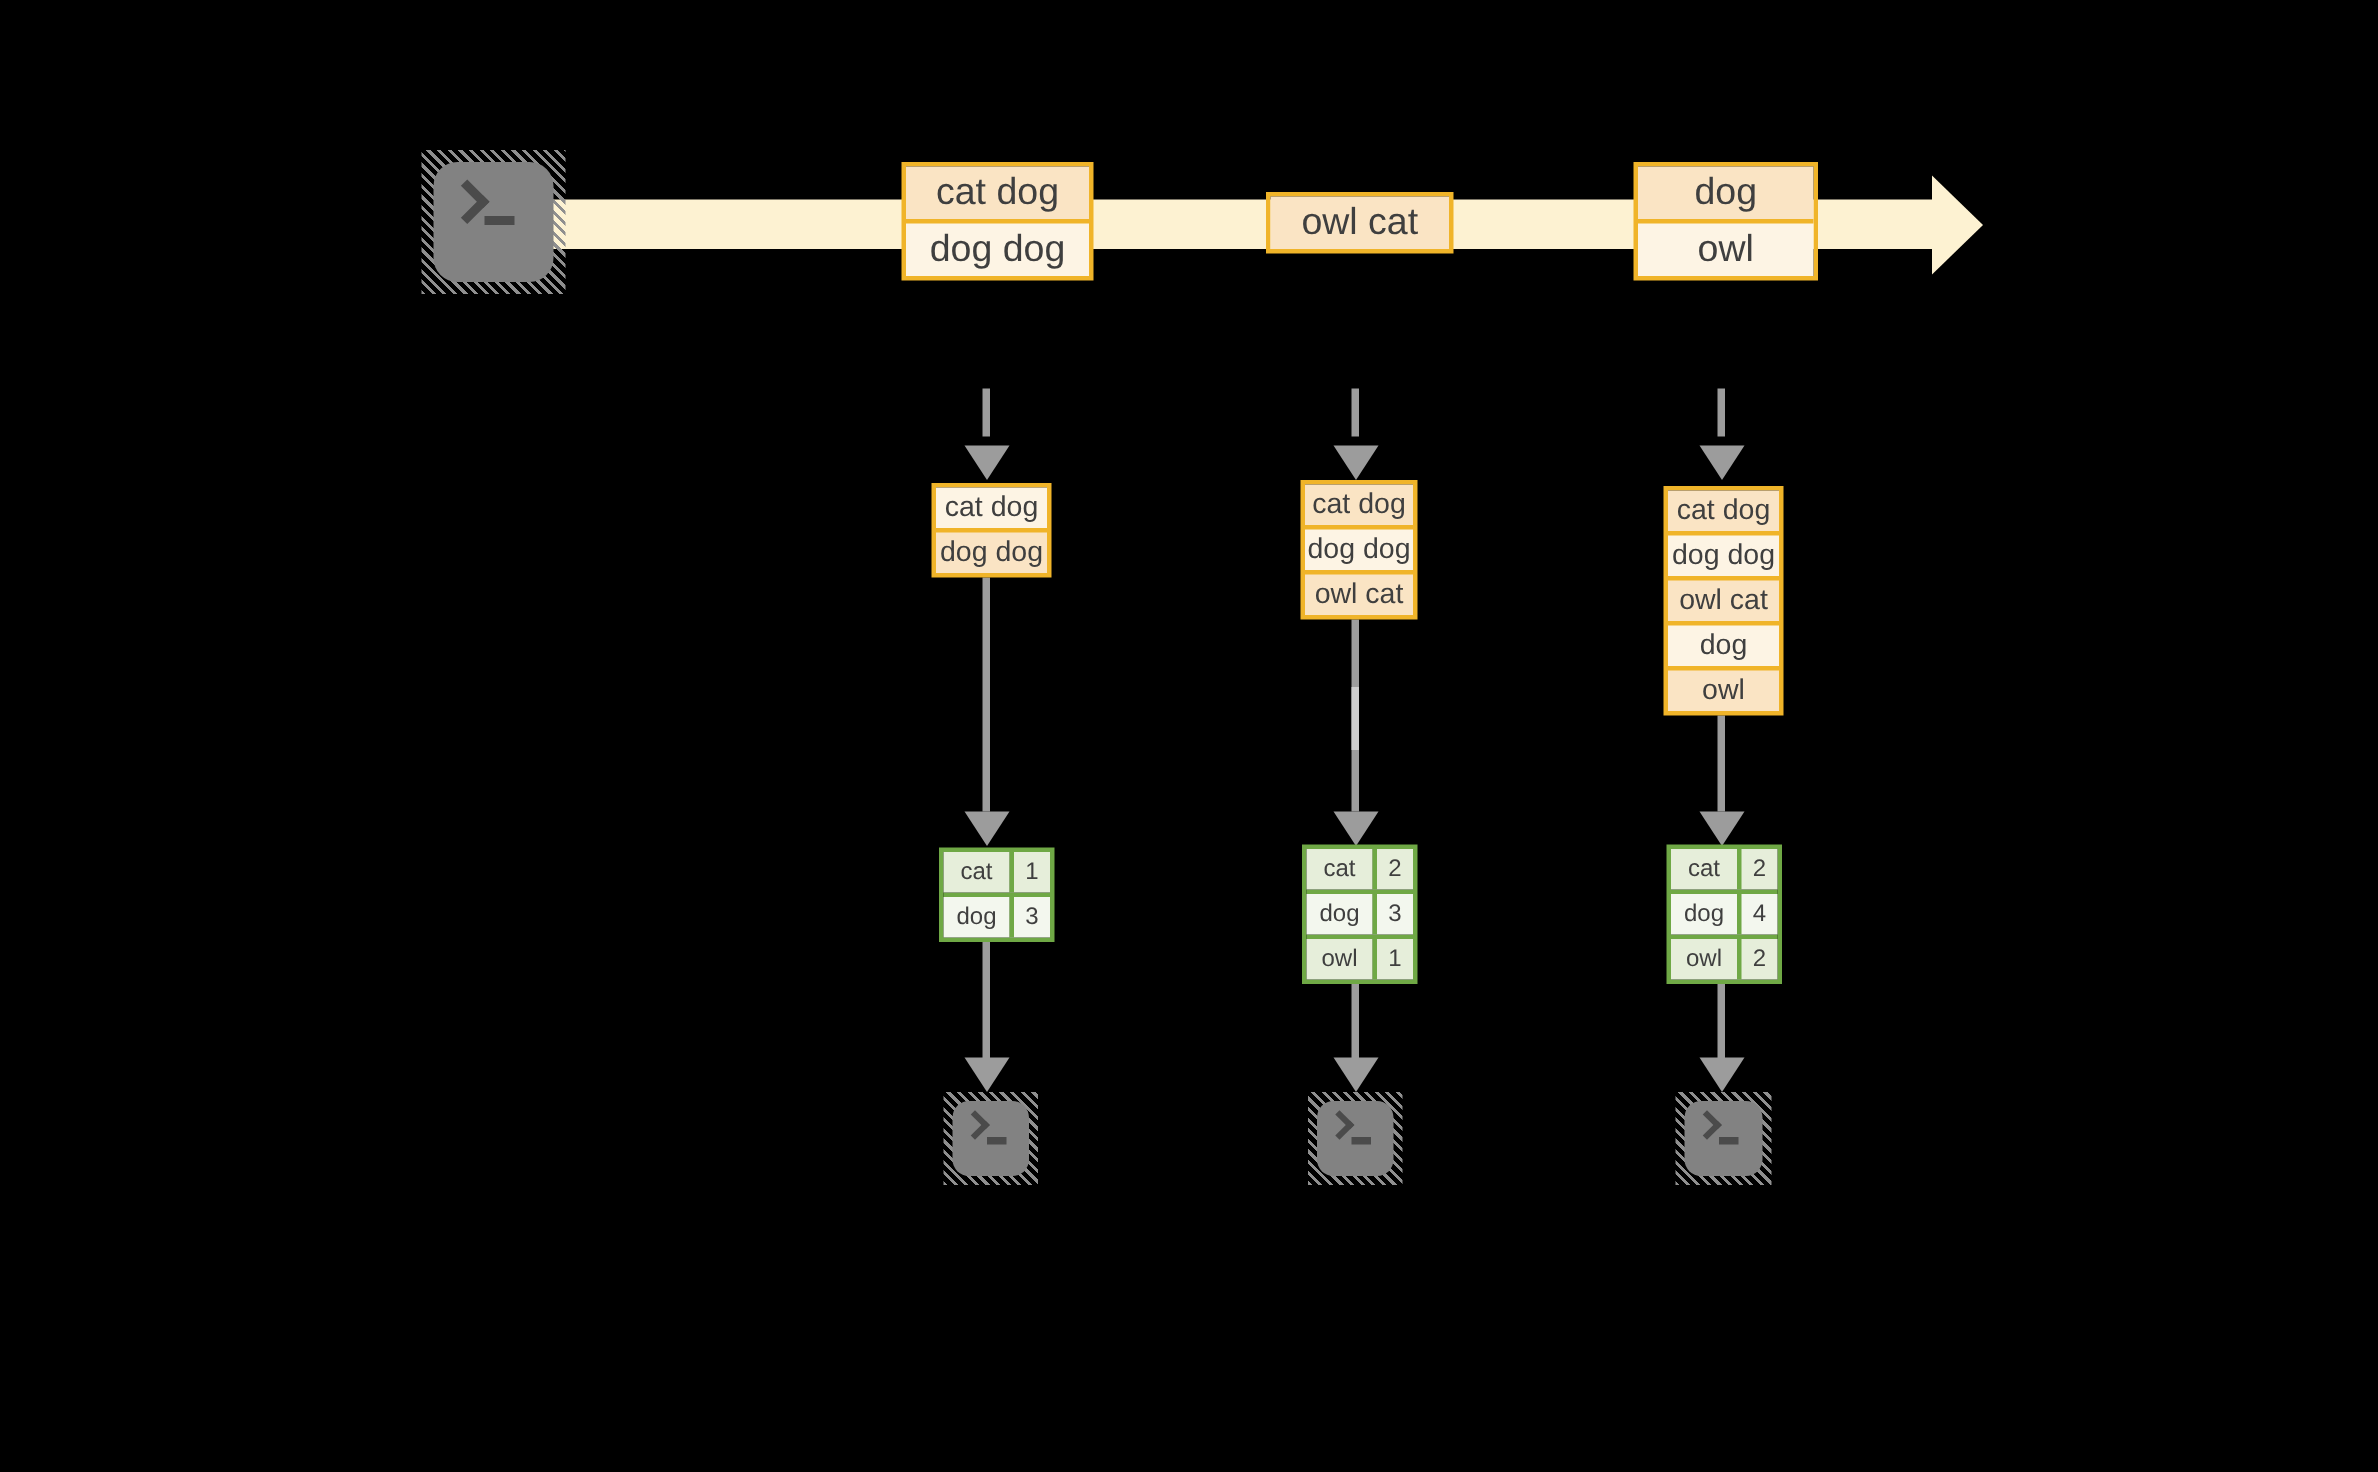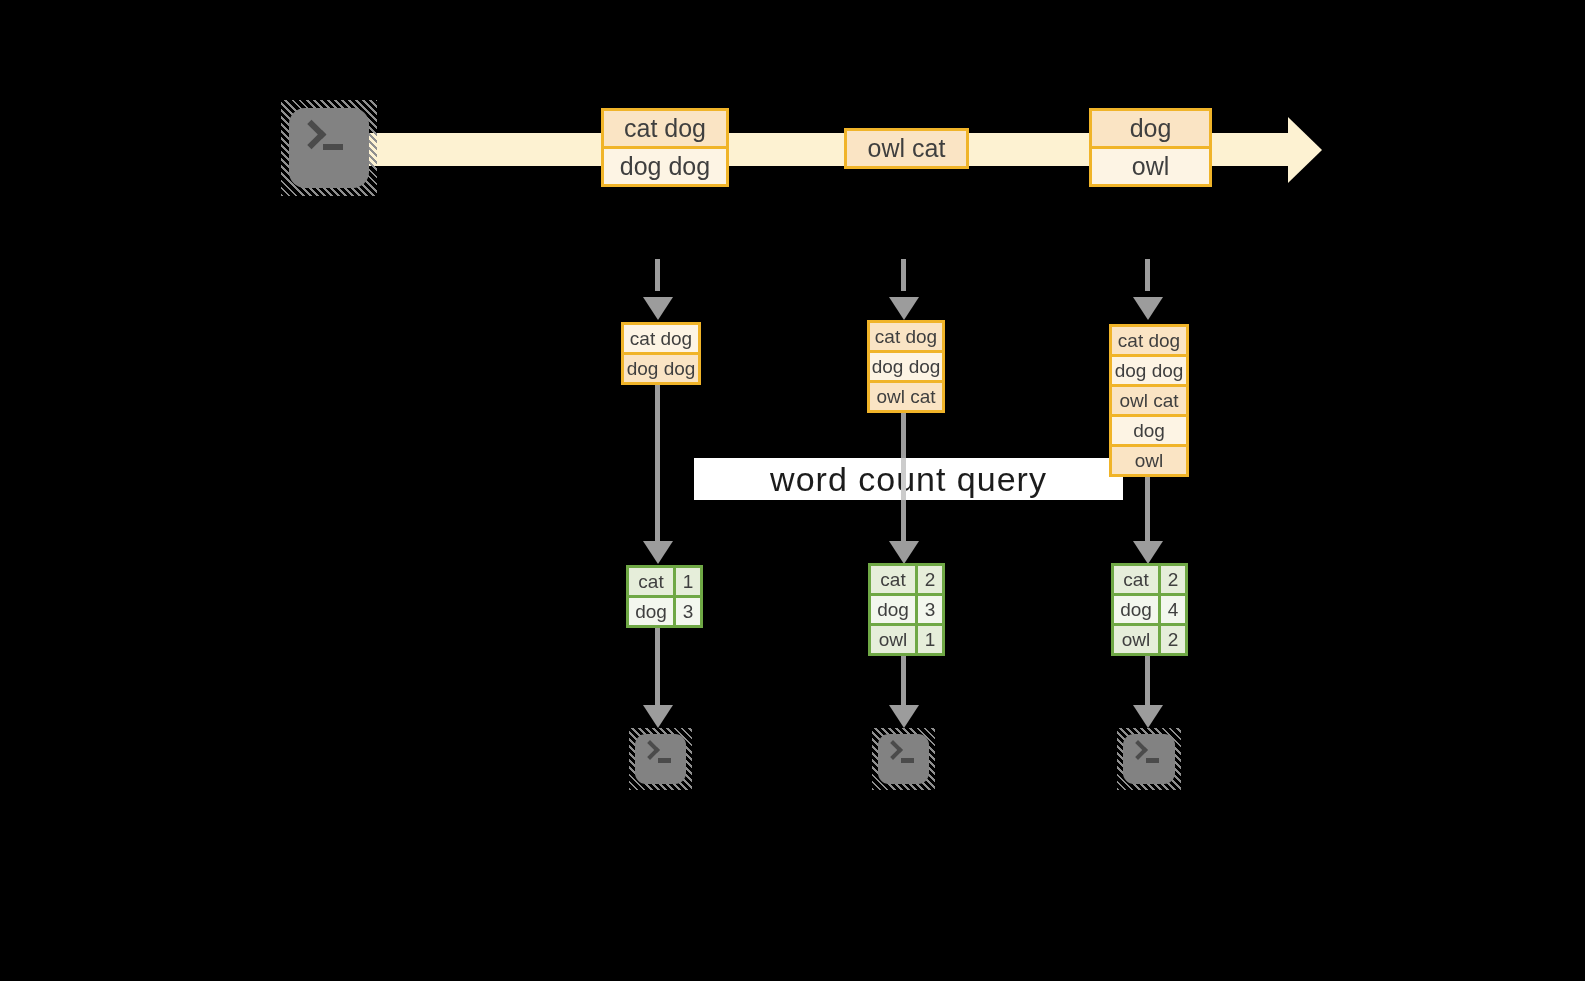--- a/index.html
+++ b/index.html
@@ -50,21 +50,21 @@
   .banner{left:694px;top:458px;width:429px;height:42px;background:var(--banner-bg,#fff);
     z-index:2;display:flex;align-items:center;justify-content:center;}
   .banner span{font-size:34px;color:var(--banner-text,#1c1c1c);letter-spacing:1px;}
   .banner-line{left:901px;top:458px;width:5px;height:42px;background:var(--arrow-gray-faded,#ccc);z-index:3;}
 
   
   .gtable{border:3px solid var(--table-border,#6fa845);z-index:4;}
   .grow{display:flex;}
   .grow+.grow{border-top:3px solid var(--table-border,#6fa845);}
   .gword,.gnum{height:27px;display:flex;align-items:center;justify-content:center;
-    font-size:19px;color:var(--label-text,#3f3f3f);}
+    font-size:16px;color:var(--label-text,#3f3f3f);}
   .gword{width:44px;}
   .gnum{width:24px;border-left:3px solid var(--table-border,#6fa845);}
   .tone-gdark .gword,.tone-gdark .gnum{background:var(--cell-fill-dark,#e6eeda);}
   .tone-glight .gword,.tone-glight .gnum{background:var(--cell-fill-light,#f3f7ee);}
 </style>
 </head>
 <body>
 
 <div class="stage">
 
@@ -114,23 +114,20 @@
     <div class="srow tone-dark">owl</div>
   </div>
 
   <div class="abs vline" style="left:655px;top:385px;height:156px;"></div>
   <div class="abs ahead" style="left:643px;top:541px;"></div>
   <div class="abs vline" style="left:901px;top:413px;height:128px;"></div>
   <div class="abs ahead" style="left:889px;top:541px;"></div>
   <div class="abs vline" style="left:1145px;top:477px;height:64px;"></div>
   <div class="abs ahead" style="left:1133px;top:541px;"></div>
 
-  <div class="abs banner">
-    <span>word count query</span>
-  </div>
   <div class="abs banner-line"></div>
 
   <div class="abs gtable" style="left:626px;top:565px;">
     <div class="grow tone-gdark">
       <div class="gword">cat</div>
       <div class="gnum">1</div>
     </div>
     <div class="grow tone-glight">
       <div class="gword">dog</div>
       <div class="gnum">3</div>

